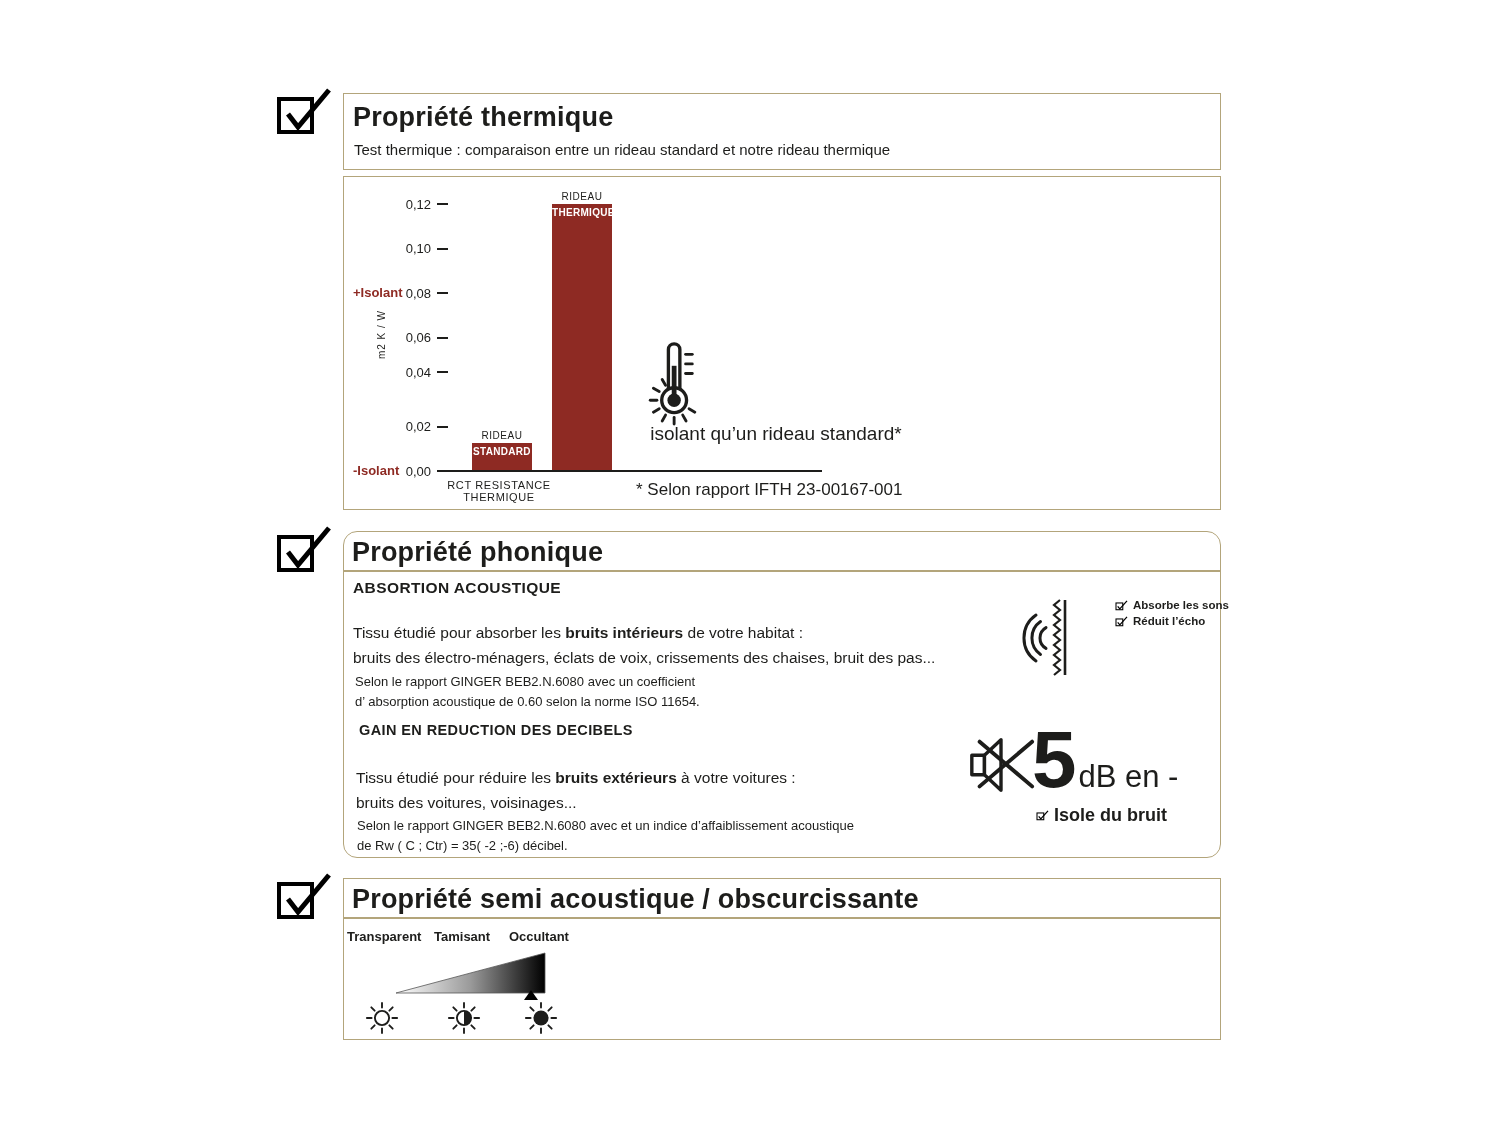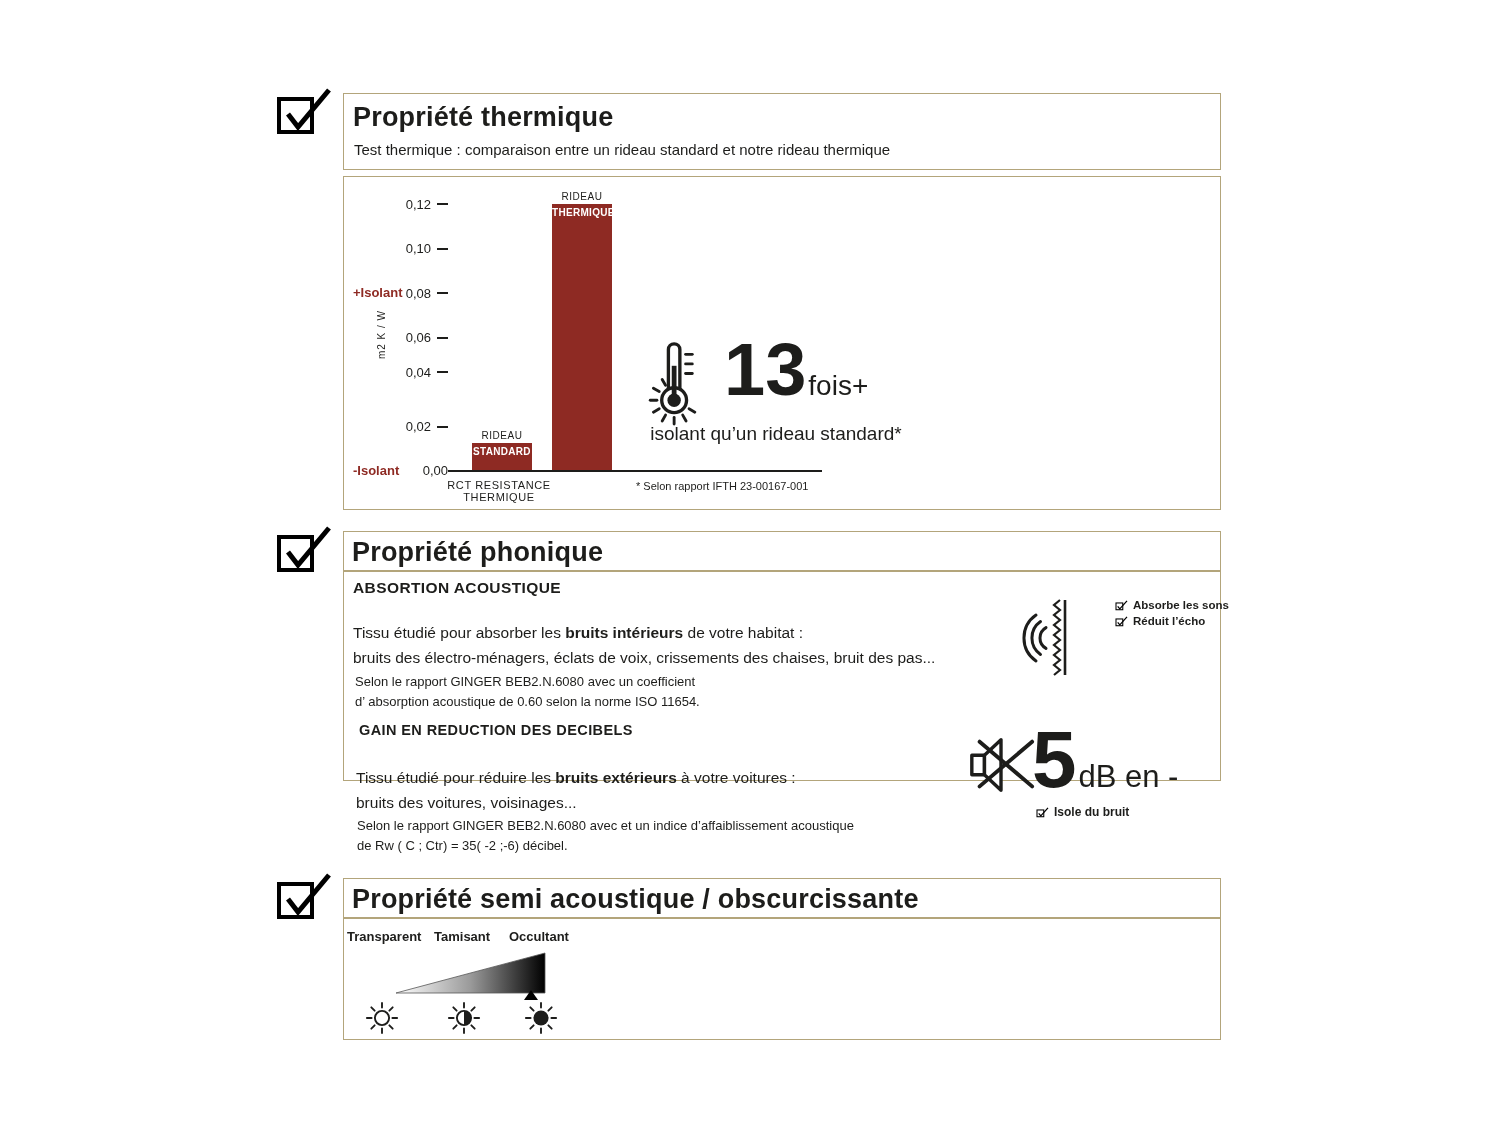--- a/index.html
+++ b/index.html
@@ -28,39 +28,39 @@
   .tick-dash{width:11px;height:2px;background:var(--text);}
   .iso-label{position:absolute;font-size:13px;font-weight:bold;color:var(--maroon);}
   .chart-ylabel{position:absolute;font-size:10px;letter-spacing:1px;transform:rotate(-90deg);width:90px;text-align:center;}
   .plot{position:absolute;}
   .bar{position:absolute;bottom:0;width:60px;display:flex;flex-direction:column;align-items:center;margin-top:32px;}
   .bar-top-label{font-size:10px;letter-spacing:.5px;margin-bottom:2px;}
   .bar-rect{position:relative;width:60px;}
   .bar-inner-label{position:absolute;top:3px;width:100%;text-align:center;color:#fff;font-size:10px;font-weight:bold;letter-spacing:.3px;}
   .axis-x{position:absolute;height:2px;background:var(--text);}
   .chart-xlabel{position:absolute;font-size:11px;letter-spacing:.6px;text-align:center;}
-  .chart-footnote{position:absolute;font-size:11px;}
+  .chart-footnote{position:absolute;font-size:17px;}
 
   .hl-row{position:absolute;display:flex;align-items:baseline;}
   .hl-number{font-size:74px;font-weight:bold;line-height:.95;}
   .hl-suffix{font-size:28px;font-weight:500;margin-left:2px;}
   .hl-caption{position:absolute;font-size:19px;text-align:center;}
 
   
   .panel-title{position:absolute;left:8px;top:5px;}
   .p-heading{position:absolute;font-weight:bold;letter-spacing:.4px;}
   .p-para{position:absolute;font-size:15.5px;line-height:25px;}
   .p-note{position:absolute;font-size:13px;line-height:20px;}
   .badge-row{display:flex;align-items:center;gap:5px;margin-bottom:4px;padding-left:40px;}
   .badge-label{font-size:11.5px;font-weight:bold;white-space:nowrap;}
   .db-row{position:absolute;display:flex;align-items:baseline;}
   .db-number{font-size:80px;font-weight:bold;line-height:.9;}
   .db-unit{font-size:31px;font-weight:500;margin-left:2px;}
   .db-badge{position:absolute;display:flex;align-items:center;gap:5px;}
-  .db-badge .badge-label{font-size:12px;}
+  .db-badge .badge-label{font-size:18px;}
 
   
   .scale-label{position:absolute;font-size:13px;font-weight:bold;top:50px;}
   .marker-up{position:absolute;width:0;height:0;border-left:7px solid transparent;border-right:7px solid transparent;border-bottom:10px solid #000;}
 </style>
 </head>
 <body>
 
 <div class="page">
 
@@ -94,21 +94,21 @@
           <span class="tick-dash"></span>
         </div>
       <div class="ytick" style="top:160px;">
           <span class="tick-lbl">0,04</span>
           <span class="tick-dash"></span>
         </div>
       <div class="ytick" style="top:214.5px;">
           <span class="tick-lbl">0,02</span>
           <span class="tick-dash"></span>
         </div>
-      <div class="ytick" style="top:259px;flex-direction:column;">
+      <div class="ytick" style="top:259px;">
           <span class="tick-lbl">0,00</span>
           <span class="tick-dash"></span>
         </div>
     </div>
 
     <div class="iso-label" style="left:9px;top:108px;">+Isolant</div>
     <div class="iso-label" style="left:9px;top:286px;">-Isolant</div>
     <div class="chart-ylabel" style="left:-8px;top:152px;">m2  K / W</div>
 
     <div class="plot" style="left:104px;top:27px;width:374px;height:267px;">
@@ -142,33 +142,29 @@
         <line x1="57.6" y1="73" x2="63.7" y2="76.5"></line>
         <line x1="54" y1="16" x2="61" y2="16"></line>
         <line x1="54" y1="26" x2="61" y2="26"></line>
         <line x1="54" y1="36" x2="61" y2="36"></line>
       </g>
       <rect x="36" y="5" width="12" height="52" rx="6" fill="#fff" stroke="#1d1d1b" stroke-width="3.5"></rect>
       <circle cx="42" cy="64" r="13" fill="#fff" stroke="#1d1d1b" stroke-width="3.5"></circle>
       <line x1="42" y1="28" x2="42" y2="60" stroke="#1d1d1b" stroke-width="5"></line>
       <circle cx="42" cy="64" r="7" fill="#1d1d1b"></circle>
     </svg>
-    <div class="hl-row" style="left:380px;top:158px;">
-      <span class="hl-number">13</span>
-      <span class="hl-suffix">fois+</span>
-    </div>
     <div class="hl-caption" style="left:297px;top:246px;width:270px;">isolant qu’un rideau standard*</div>
   </div>
 
   <svg class="bigcheck" style="left:276px;top:524px;" width="56" height="50" viewBox="0 0 56 50">
     <rect x="3" y="13" width="33" height="33" fill="#fff" stroke="#000" stroke-width="4"></rect>
     <polyline points="12,28 22,41 53,4" fill="none" stroke="#000" stroke-width="5"></polyline>
   </svg>
 
-  <div class="box" style="left:343px;top:531px;width:878px;height:250px;">
+  <div class="box" style="left:343px;top:531px;width:878px;height:327px;border-radius:14px;">
     <div class="sec-title panel-title">Propriété phonique</div>
     <div class="divider" style="top:38px;"></div>
 
     <div class="p-heading" style="left:9px;top:47px;font-size:15.5px;">ABSORTION ACOUSTIQUE</div>
 
     <div class="p-para" style="left:9px;top:88px;width:640px;">
       <span>Tissu étudié pour absorber les </span><b>bruits intérieurs</b><span> de votre habitat :</span><br>
       <span>bruits des électro-ménagers, éclats de voix, crissements des chaises, bruit des pas...</span>
     </div>
     <div class="p-note" style="left:11px;top:140px;">

